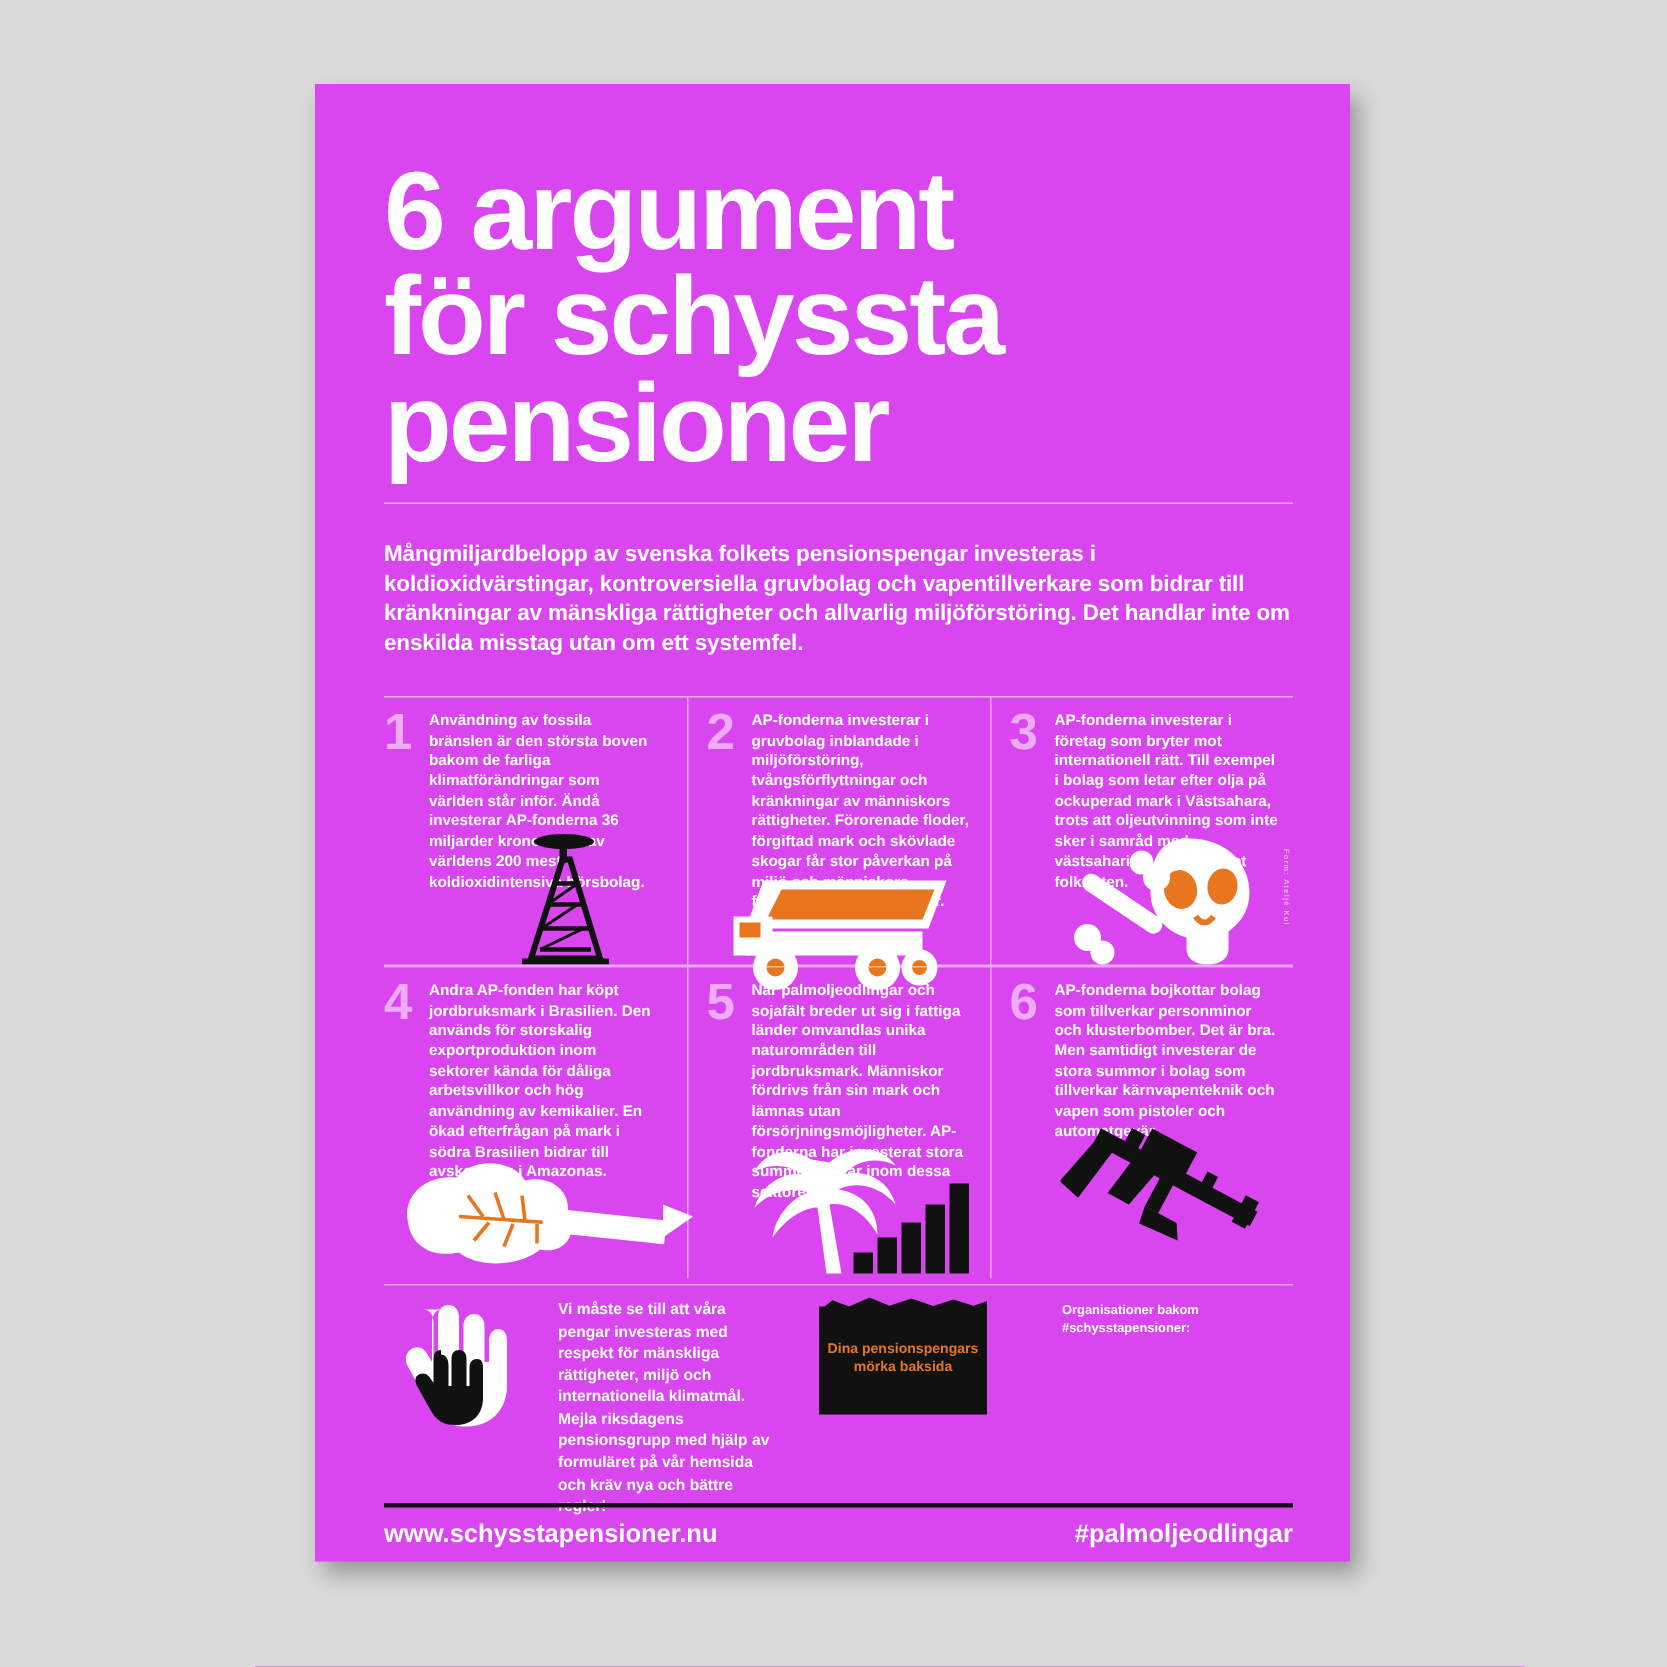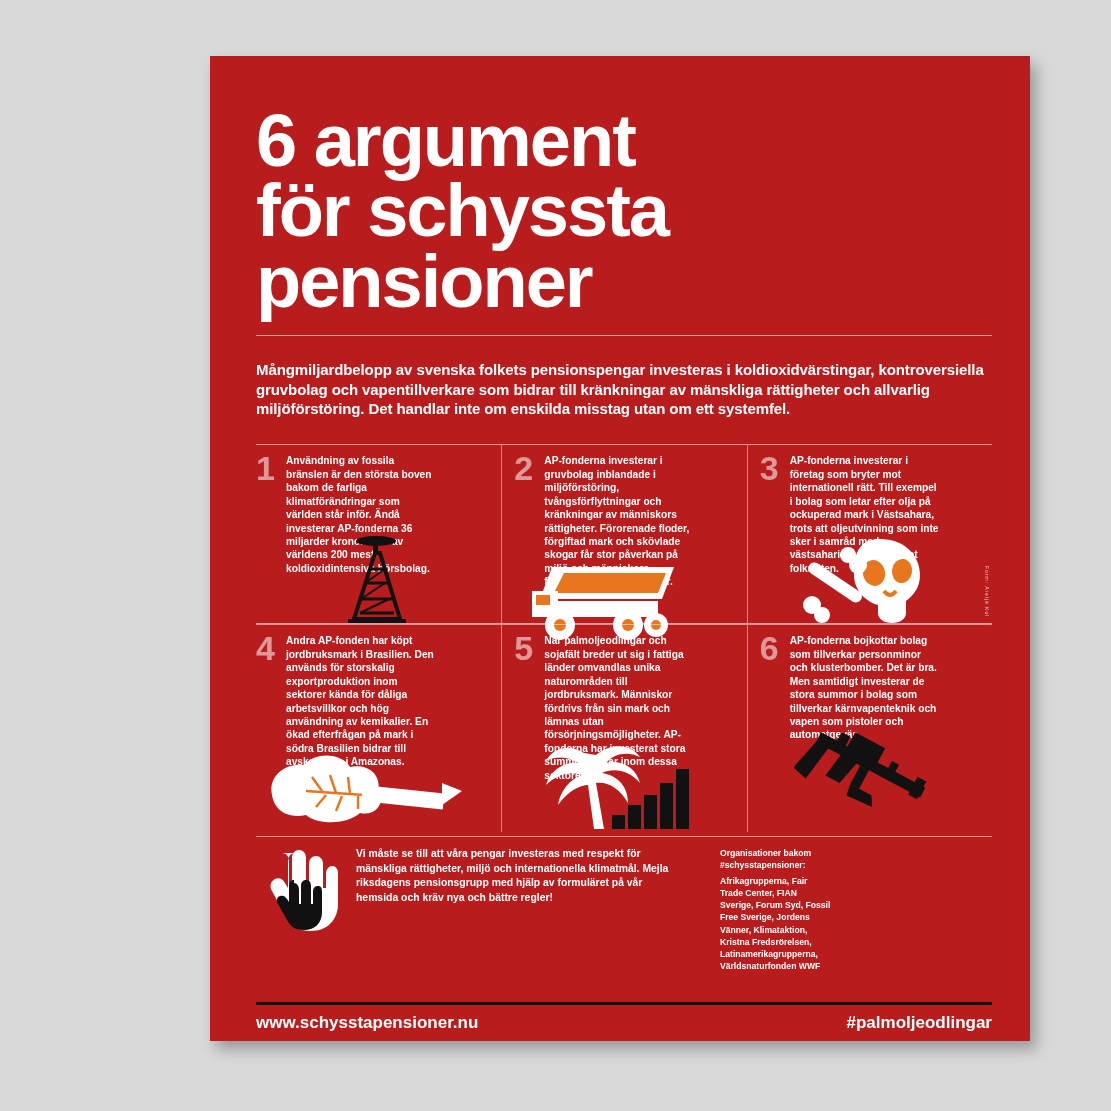--- a/index.html
+++ b/index.html
@@ -15,23 +15,23 @@
   }
   .stage {
     position: relative;
     width: 1111px;
     height: 1111px;
   }
   .poster {
     position: absolute;
     left: 210px;
     top: 56px;
-    width: 820px;
+    width: 690px;
     height: 985px;
-    background: #b91c1c;
+    background: #d946ef;
     box-shadow: 6px 8px 14px rgba(0,0,0,0.30);
     overflow: hidden;
   }
   .poster-inner {
     position: absolute;
     left: 46px;
     top: 40px;
     right: 38px;
     bottom: 28px;
   }
@@ -99,41 +99,40 @@
     max-width: 152px;
   }
 
   
   .art { position: absolute; pointer-events: none; }
 
   
   .footer {
     display: grid;
     grid-template-columns: 100px 1fr 140px 160px;
-    gap: 0;
+    gap: 16px;
     border-top: 1px solid rgba(255,255,255,0.5);
     padding-top: 10px;
     margin-top: 4px;
   }
   .foot-text {
     color: #ffffff;
     font-size: 10.4px;
     line-height: 1.4;
     font-weight: bold;
     padding-right: 14px;
   }
   .foot-text .cta { display: block; margin-top: 8px; }
   .foot-text .cta u { text-decoration: underline; }
   .orgs {
     color: #ffffff;
     font-size: 8.6px;
     line-height: 1.42;
     font-weight: bold;
     padding-left: 6px;
-    margin-left: 22px;
   }
   .orgs .orgs-title { display: block; margin-bottom: 3px; }
 
   .coal {
     width: 112px; height: 72px;
     background: #111111;
     position: relative;
     margin-top: 4px;
   }
   .coal::after {
@@ -326,24 +325,28 @@
             <g fill="#111111">
               <path d="M40 34 c3 0 5 3 5 7 l0 14 2 0 0-18 c0-4 2-6 5-6 3 0 5 2 5 6 l0 18 2 0 0-12 c0-4 2-6 5-6 3 0 4 2 4 6 l0 20 c0 11-7 18-18 18 -9 0-13-3-17-10 l-9-16 c-2-4-1-7 2-8 3-1 5 0 7 3 l2 3 0-16 c0-4 2-6 5-6 z" transform="translate(-2,2)"></path>
             </g>
           </svg>
         </div>
 
         <div class="foot-text">
           <span>Vi måste se till att våra pengar investeras med respekt för mänskliga rättigheter, miljö och internationella klimatmål. Mejla riksdagens pensionsgrupp med hjälp av formuläret på vår hemsida och kräv nya och bättre regler!</span>
         </div>
 
+        <div style="position:relative;">
+          <div class="coal">
+            <div class="coal-label">Dina pensionspengars mörka baksida</div>
+          </div>
+        </div>
 
         <div class="orgs">
           <span class="orgs-title">Organisationer bakom #schysstapensioner:</span>
-          <span>Afrikagrupperna, Fair Trade Center, FIAN Sverige, Forum Syd, Fossil Free Sverige, Jordens Vänner, Klimataktion, Kristna Fredsrörelsen, Latinamerikagrupperna, Världsnaturfonden WWF</span>
         </div>
       </div>
 
       <div class="sidecode">Form: Ateljé Kul</div>
     </div>
 
     <div class="bottombar"></div>
     <div class="bottom-row">
       <span>www.schysstapensioner.nu</span>
       <span>#palmoljeodlingar</span>

